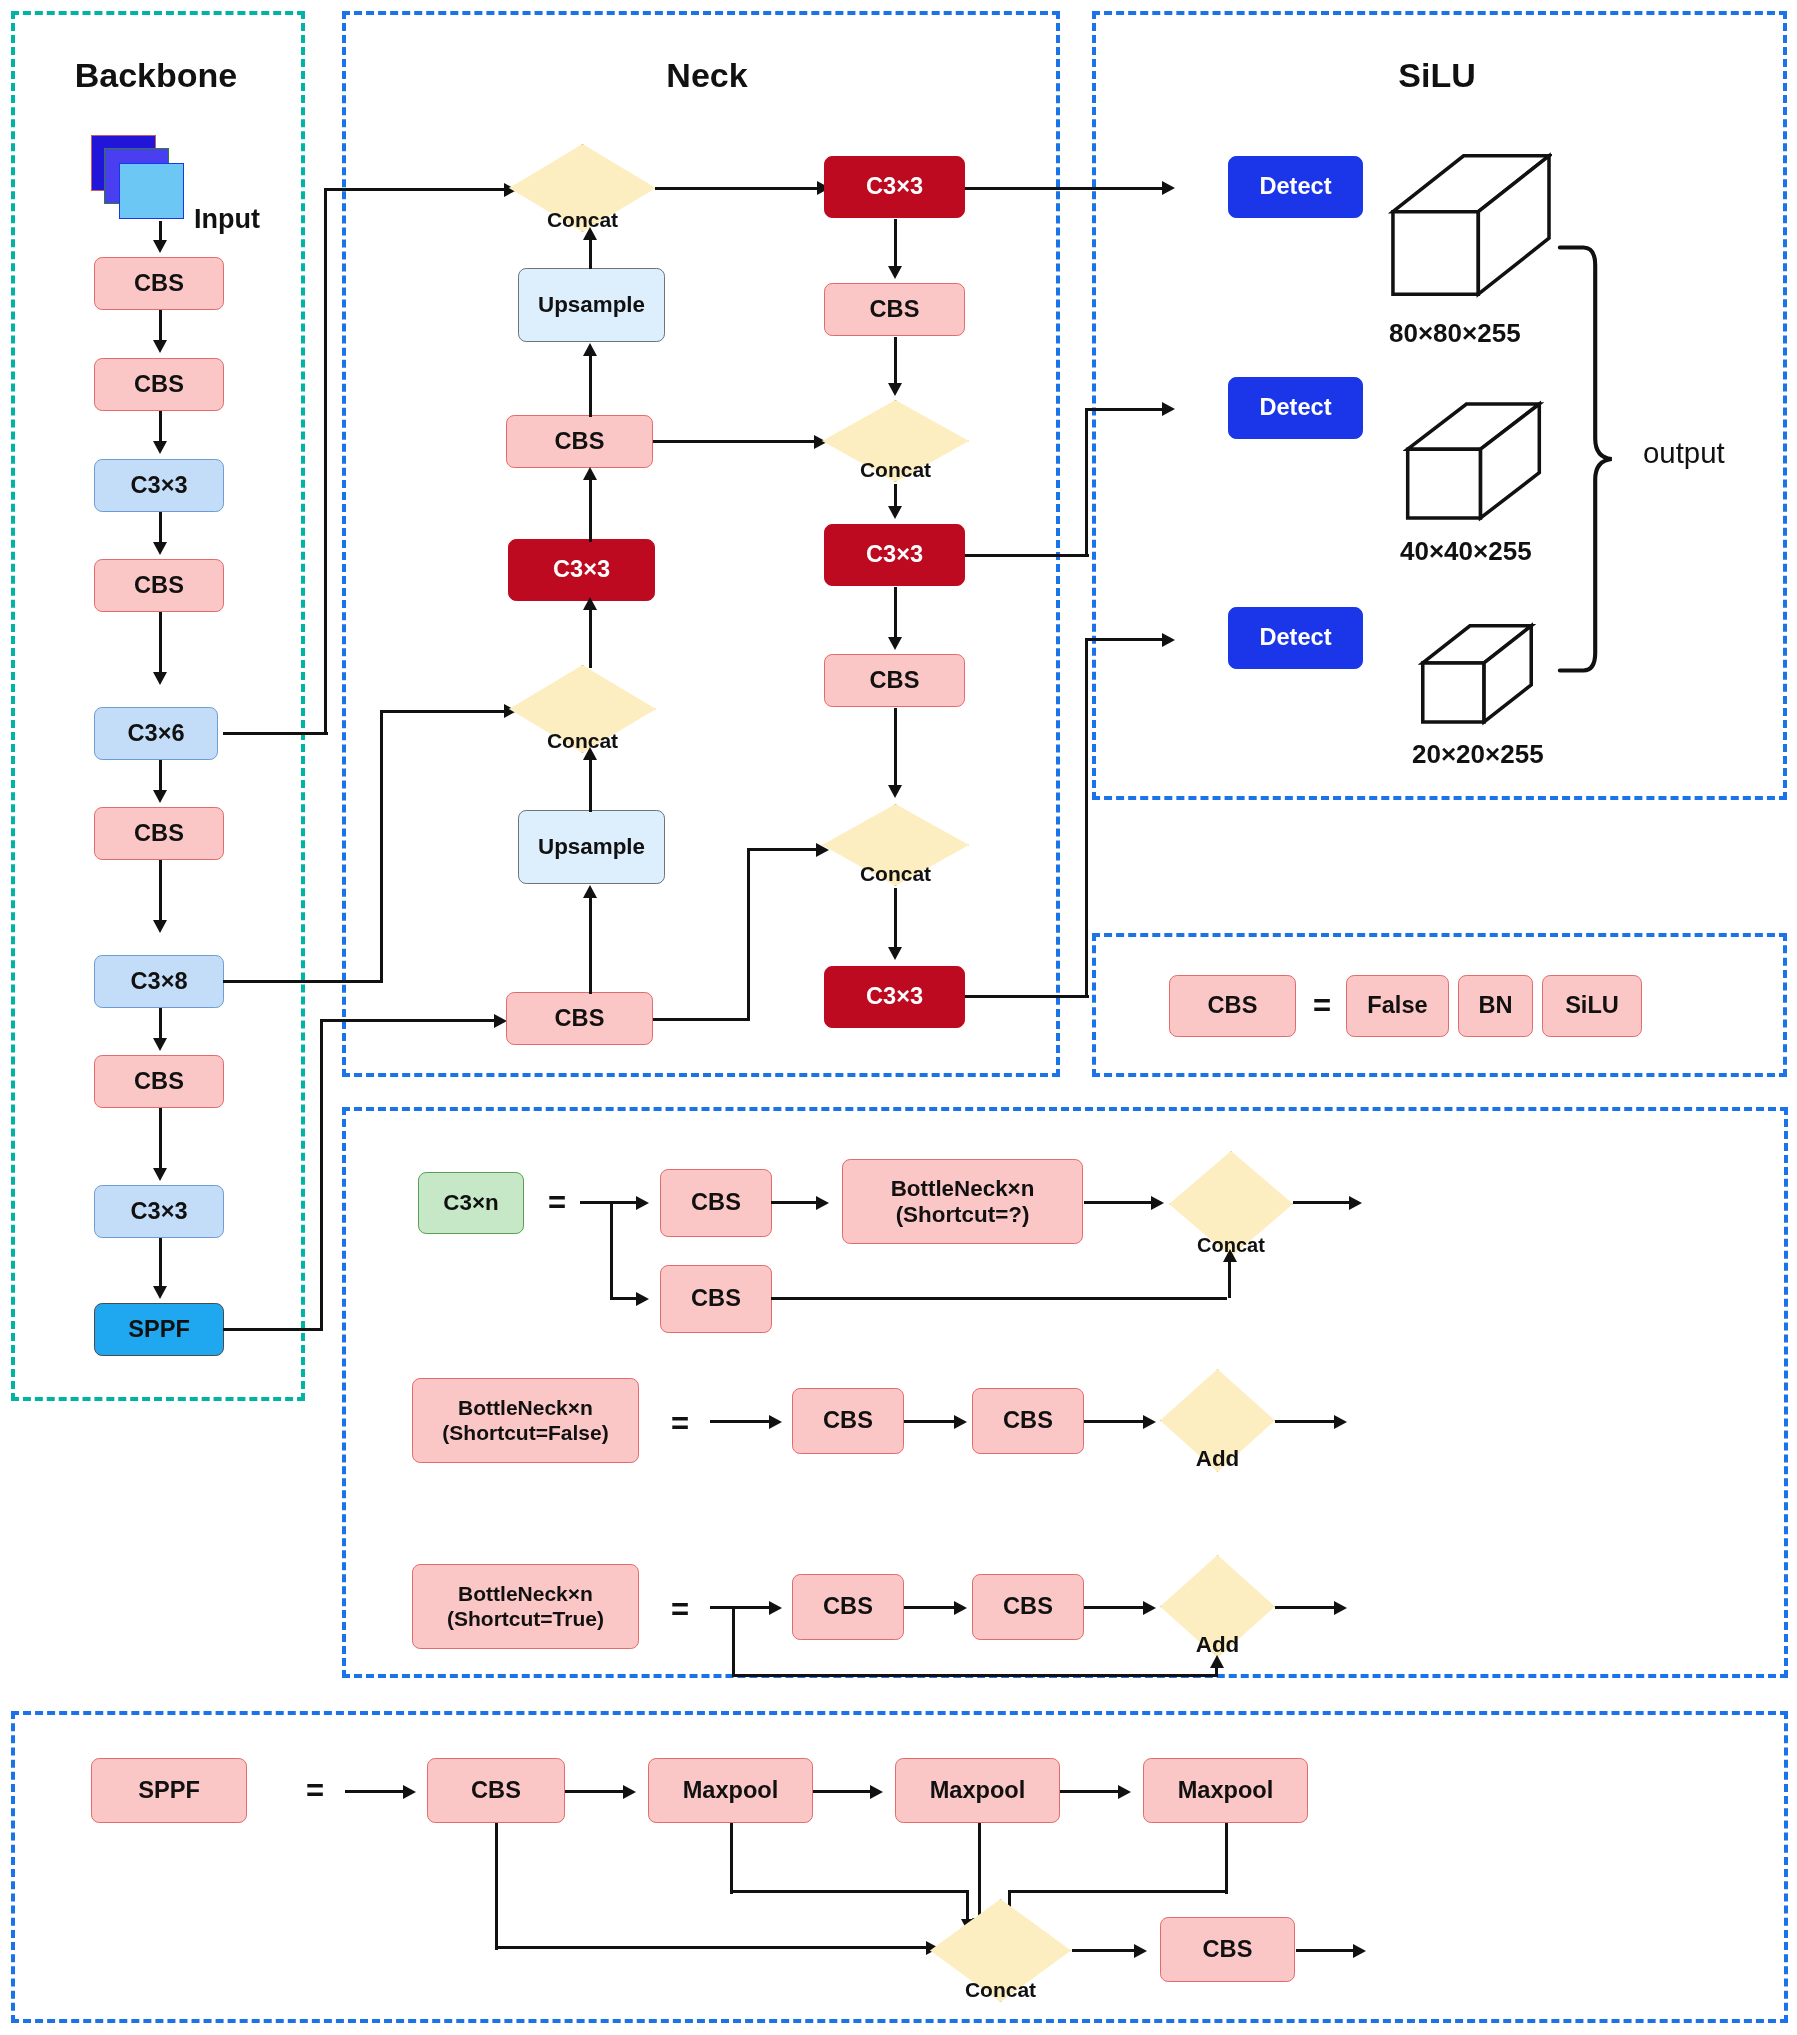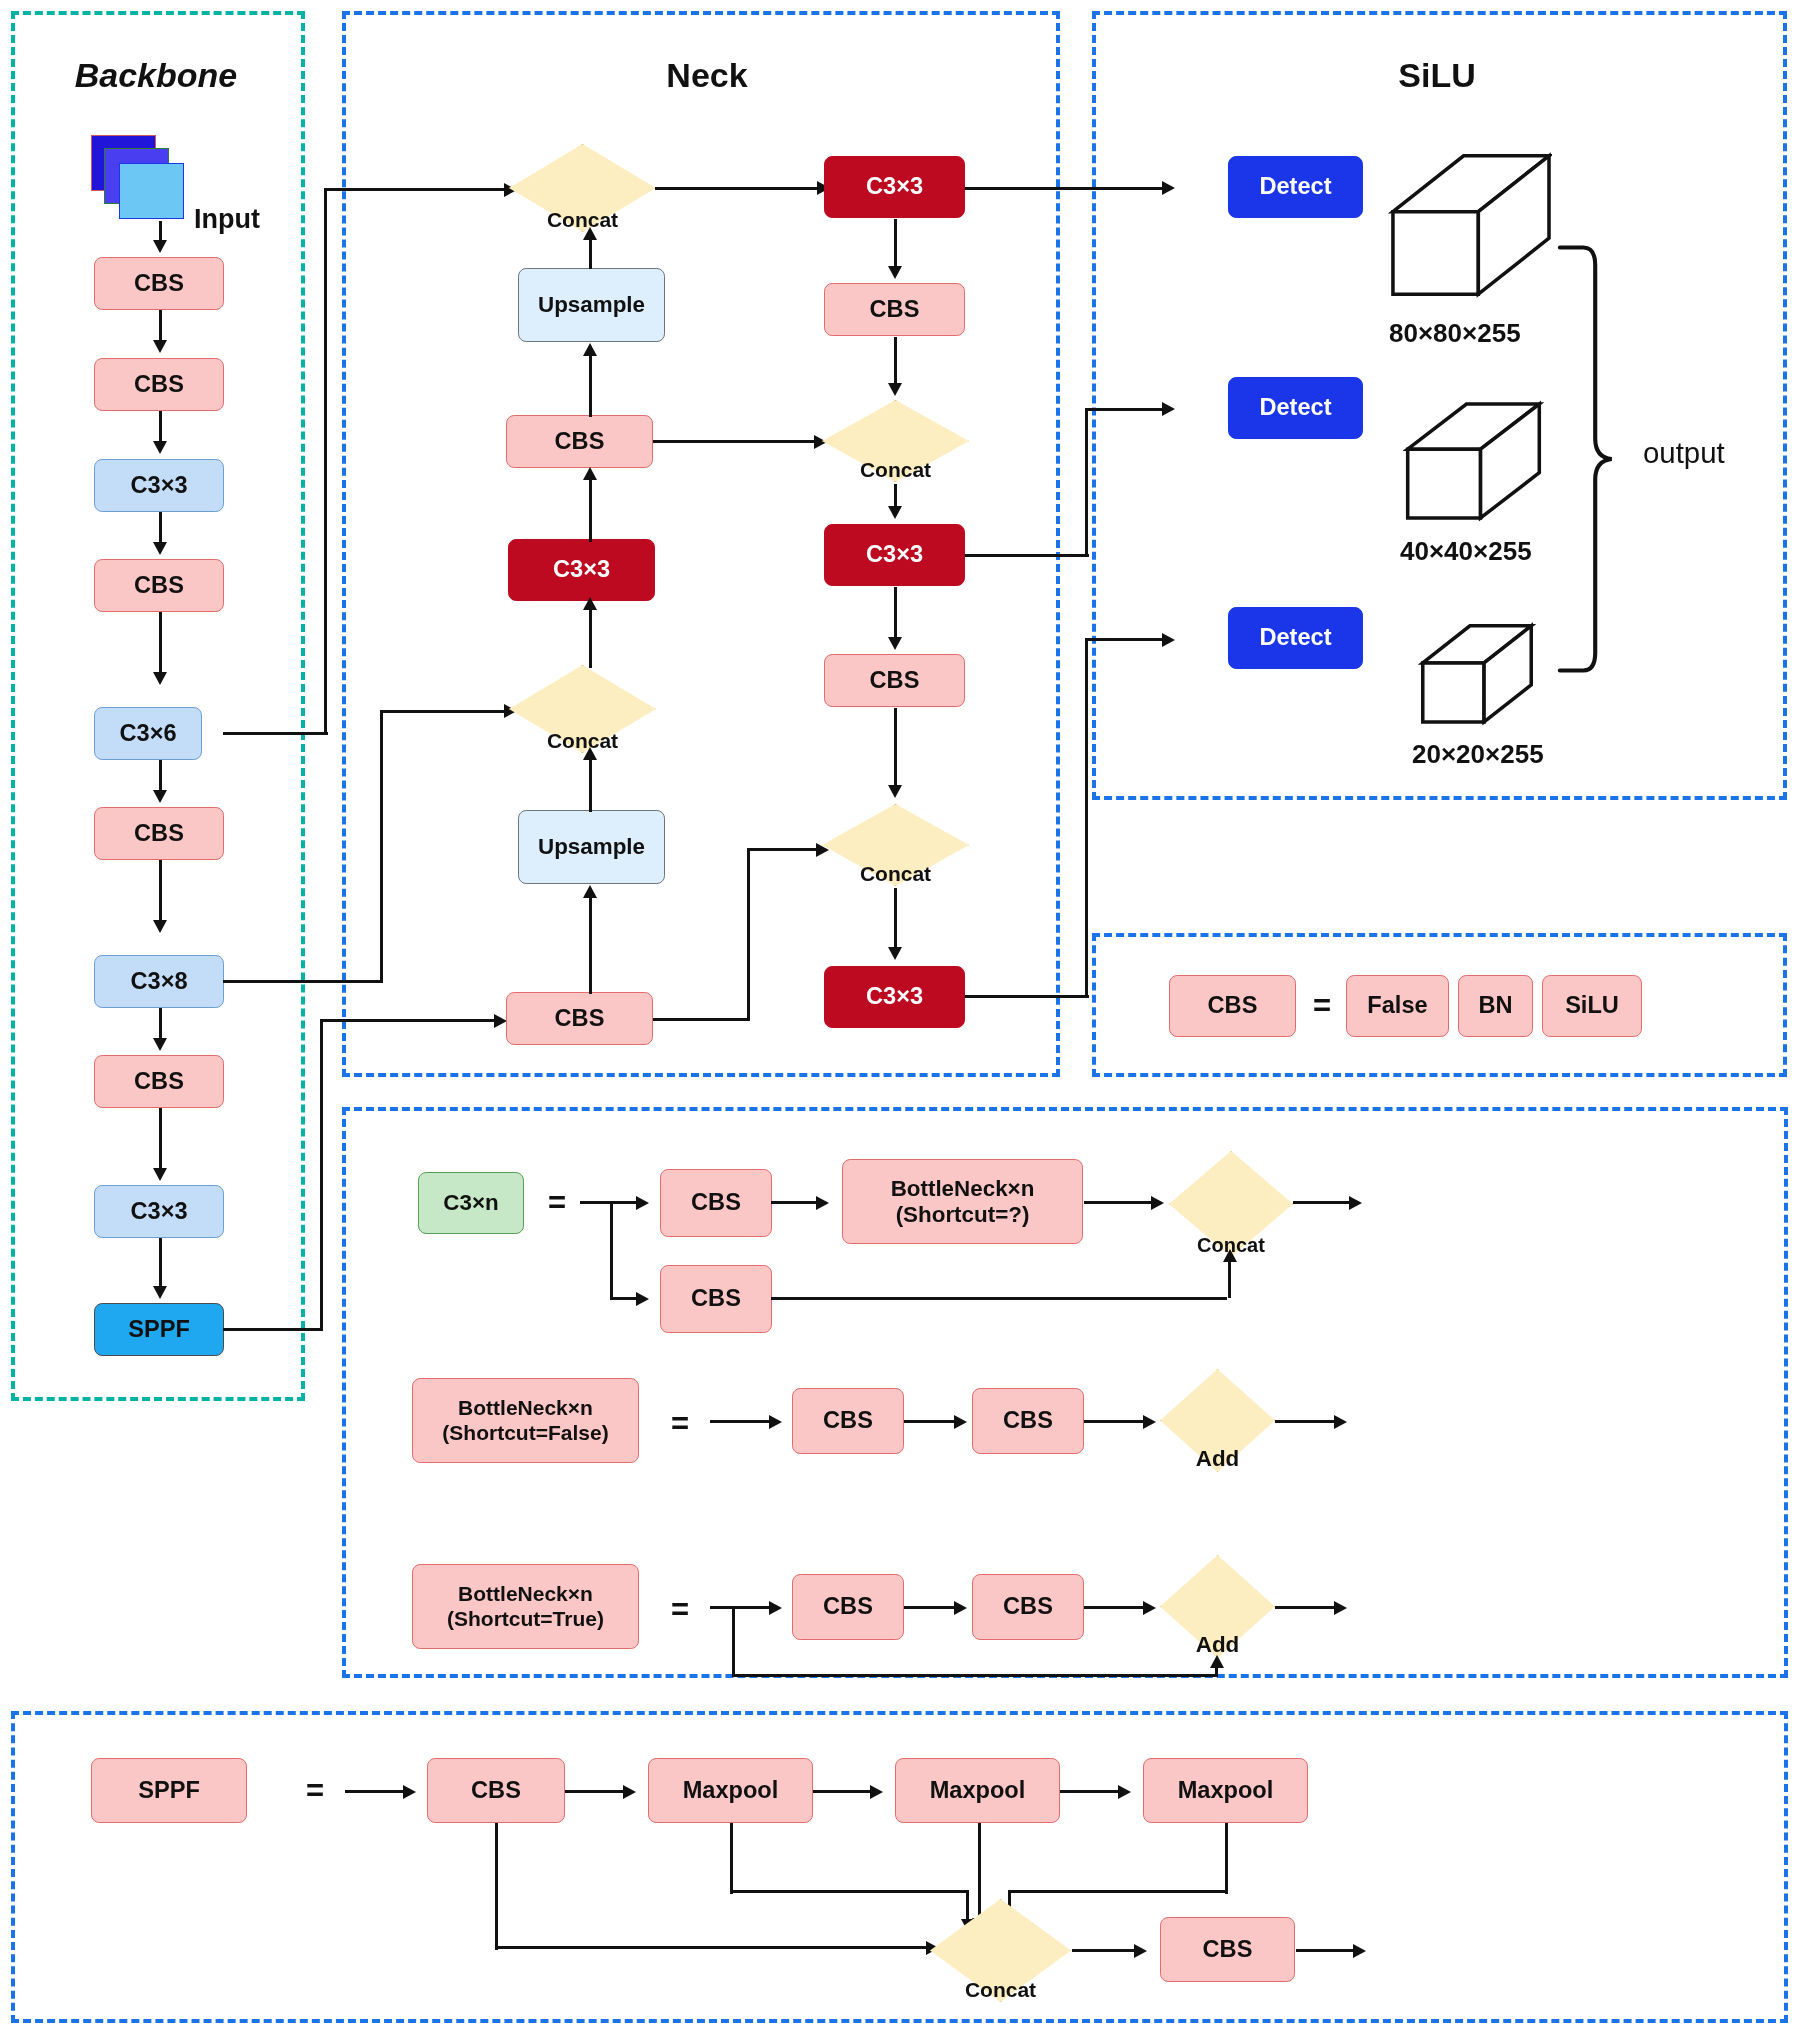--- a/index.html
+++ b/index.html
@@ -58,21 +58,21 @@
 
 <div id="canvas">
 
   <div class="region teal" style="left:10.6px;top:10.6px;width:294px;height:1390px;"></div>
   <div class="region blue" style="left:342px;top:10.6px;width:718px;height:1066px;"></div>
   <div class="region blue" style="left:1092px;top:10.6px;width:695px;height:789px;"></div>
   <div class="region blue" style="left:1092px;top:933px;width:695px;height:144px;"></div>
   <div class="region blue" style="left:342px;top:1107px;width:1446px;height:571px;"></div>
   <div class="region blue" style="left:10.6px;top:1711px;width:1777px;height:312px;"></div>
 
-  <div class="region-title" style="left:156px;top:56px;font-size:34px;font-style:italic;">Backbone</div>
+  <div class="region-title" style="left:156px;top:56px;font-size:34px;">Backbone</div>
   <div class="region-title" style="left:707px;top:56px;font-size:34px;">Neck</div>
   <div class="region-title" style="left:1437px;top:56px;font-size:34px;">SiLU</div>
 
   <div class="imgstack" style="left:91px;top:135px;width:100px;height:82px;">
     <i style="left:0;top:0;width:65px;height:56px;background:#2015d8;border:1.2px solid #cf5a5a;"></i>
     <i style="left:13px;top:13px;width:65px;height:56px;background:#4a3ff0;border:1.2px solid #2f7d32;"></i>
     <i style="left:28px;top:28px;width:65px;height:56px;background:#6cc7f5;border:1.2px solid #1a36e8;"></i>
   </div>
   <div class="txt" style="left:194px;top:177px;font-size:27px;font-weight:bold;margin-top:27px;">Input</div>
   <div class="lnv ln" style="left:159px;top:221px;height:22.4px;"></div>
@@ -95,21 +95,21 @@
   </div>
   <div class="lnv ln" style="left:159px;top:512px;height:34px;"></div>
   <div class="arw down" style="left:153px;top:542px;"></div>
 
   <div class="node n-cbs" style="left:94px;top:559px;width:130px;height:53px;font-size:23.6px;">
     <span>CBS</span>
   </div>
   <div class="lnv ln" style="left:159px;top:612px;height:64px;"></div>
   <div class="arw down" style="left:153px;top:672px;"></div>
 
-  <div class="node n-c3" style="left:94px;top:707px;width:108px;height:53px;font-size:23.6px;">
+  <div class="node n-c3" style="left:94px;top:707px;width:124px;height:53px;font-size:23.6px;">
     <span>C3×6</span>
   </div>
   <div class="lnv ln" style="left:159px;top:760px;height:34px;"></div>
   <div class="arw down" style="left:153px;top:790px;"></div>
 
   <div class="node n-cbs" style="left:94px;top:807px;width:130px;height:53px;font-size:23.6px;">
     <span>CBS</span>
   </div>
   <div class="lnv ln" style="left:159px;top:860px;height:64px;"></div>
   <div class="arw down" style="left:153px;top:920px;"></div>

